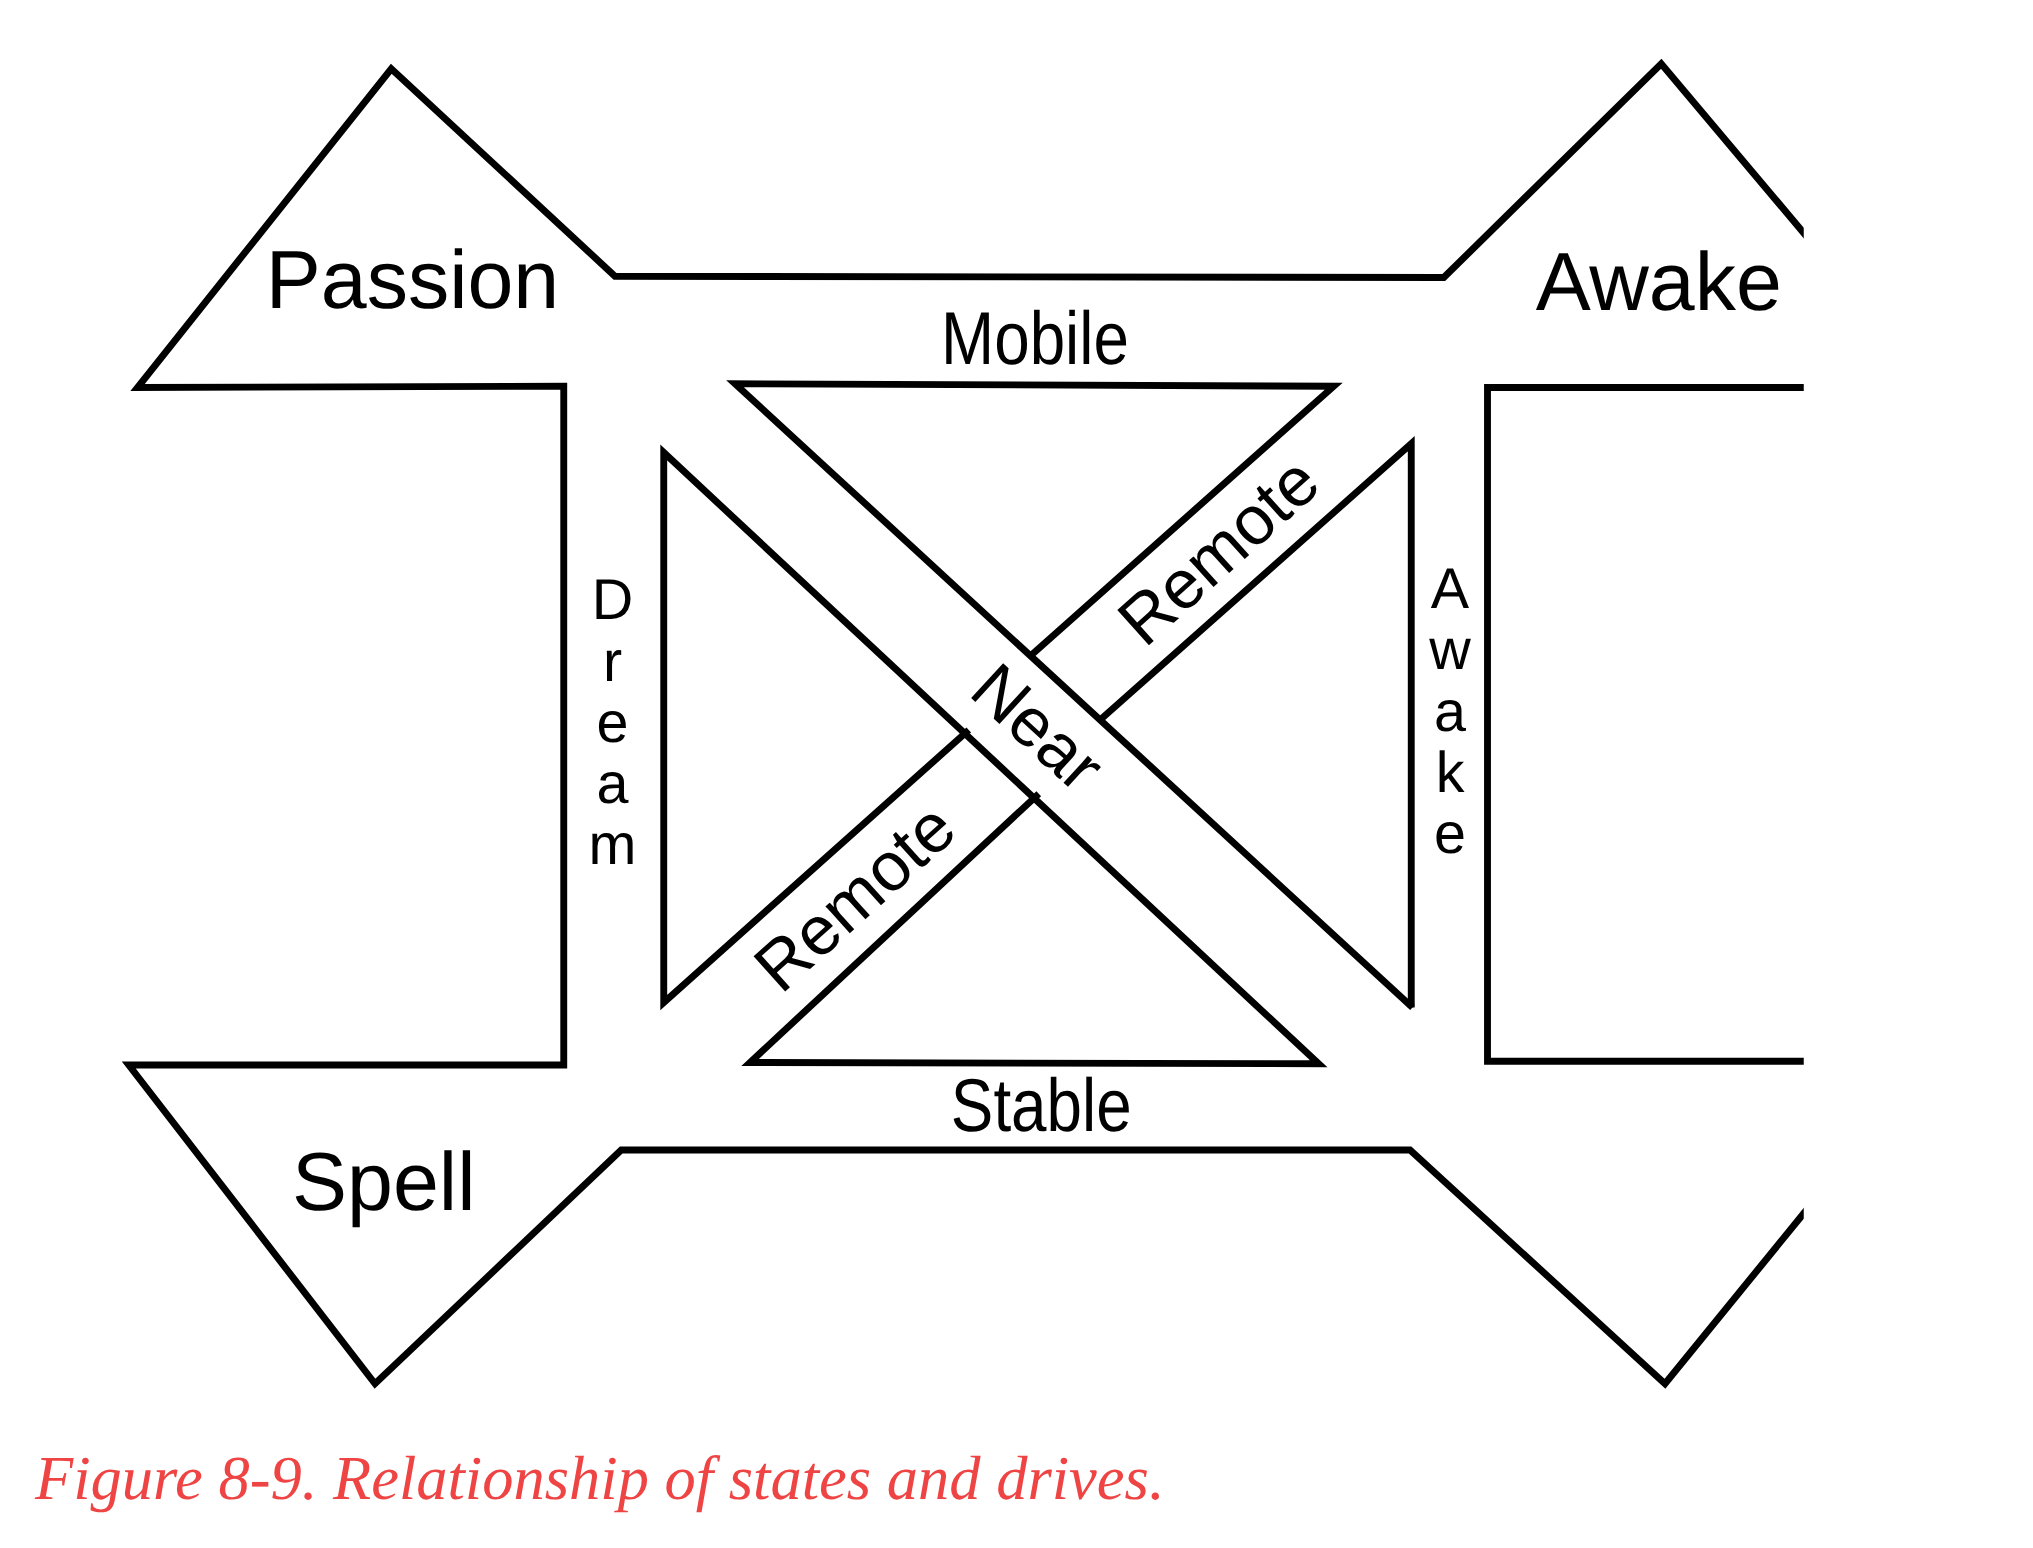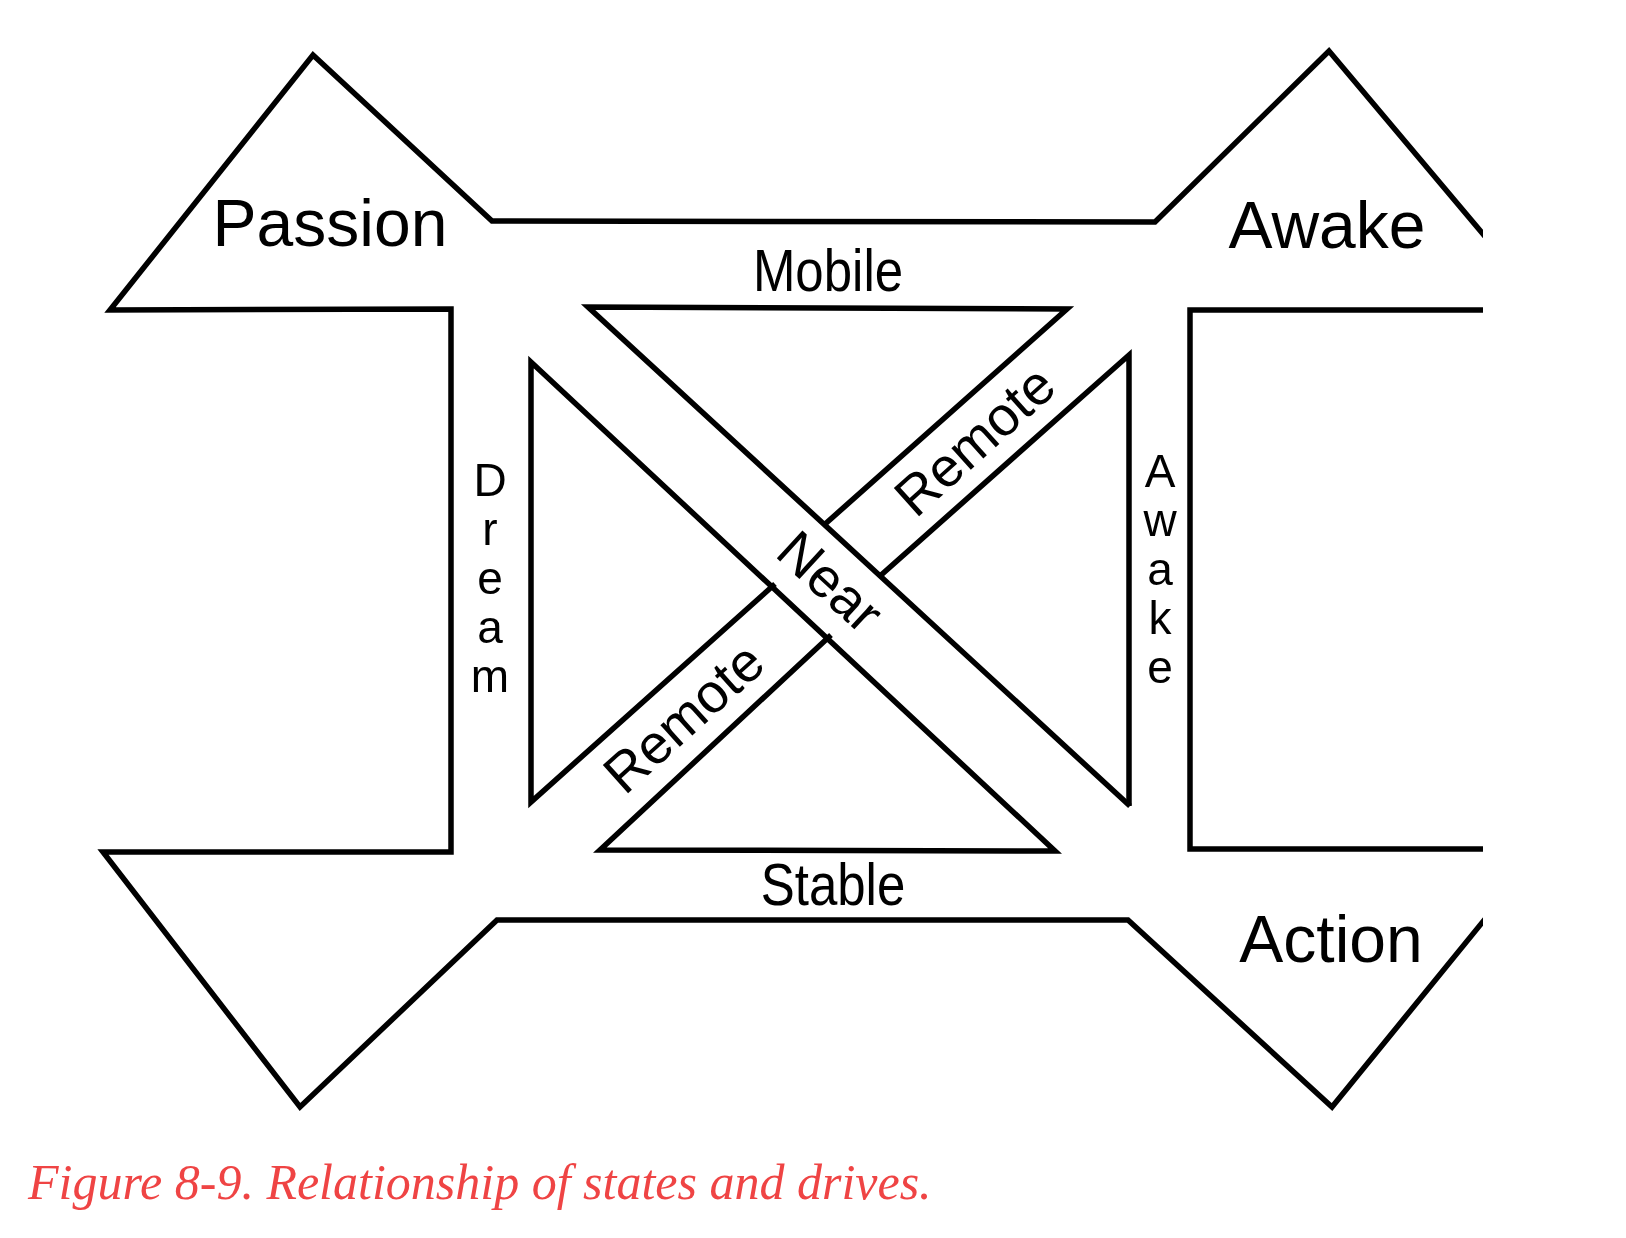--- a/index.html
+++ b/index.html
@@ -3,21 +3,20 @@
 <meta charset="utf-8">
 <style>
   html, body { margin: 0; padding: 0; background: #ffffff; }
   #canvas {
     position: relative;
     width: 1443px;
     height: 1238px;
     background: #ffffff;
     font-family: "Liberation Sans", sans-serif;
     overflow: hidden;
-    padding-left: 40px;
   }
   #lineart { position: absolute; left: 0; top: 0; }
   .label {
     position: absolute;
     color: #000000;
     white-space: nowrap;
     transform: translate(-50%, -50%);
     line-height: 1;
   }
   .corner-label { font-size: 66px; }
@@ -57,21 +56,21 @@
 
     <path d="M 824,525 L 1067,309 L 588,307 L 1130,806" fill="none" stroke="#000000" stroke-width="5.5"></path>
 
     <path d="M 775,584 L 531,802 L 531,362 L 1055,851 L 600,850 L 831,635" fill="none" stroke="#000000" stroke-width="5.5"></path>
 
     <path d="M 880,576 L 1129,355 L 1129,806" fill="none" stroke="#000000" stroke-width="5.5"></path>
   </svg>
 
   <div class="label corner-label" style="left:330px; top:223px;">Passion</div>
   <div class="label corner-label" style="left:1327px; top:225px;">Awake</div>
-  <div class="label corner-label" style="left:1331px; top:939px;">Action</div>
+  <div class="label corner-label" style="left:307px; top:945px;">Spell</div>
 
   <div class="label hband-label" style="left:828px; top:271px;">Mobile</div>
   <div class="label hband-label" style="left:833px; top:885px;">Stable</div>
 
   <div class="label vband-label" style="left:490px; top:576px;">Dream</div>
   <div class="label vband-label" style="left:1160px; top:567px;">Awake</div>
 
   <div class="label diag-label near-rot" style="left:830px; top:582px;">Near</div>
   <div class="label diag-label remote-rot" style="left:975px; top:441px;">Remote</div>
   <div class="label diag-label remote-rot" style="left:684px; top:718px;">Remote</div>

